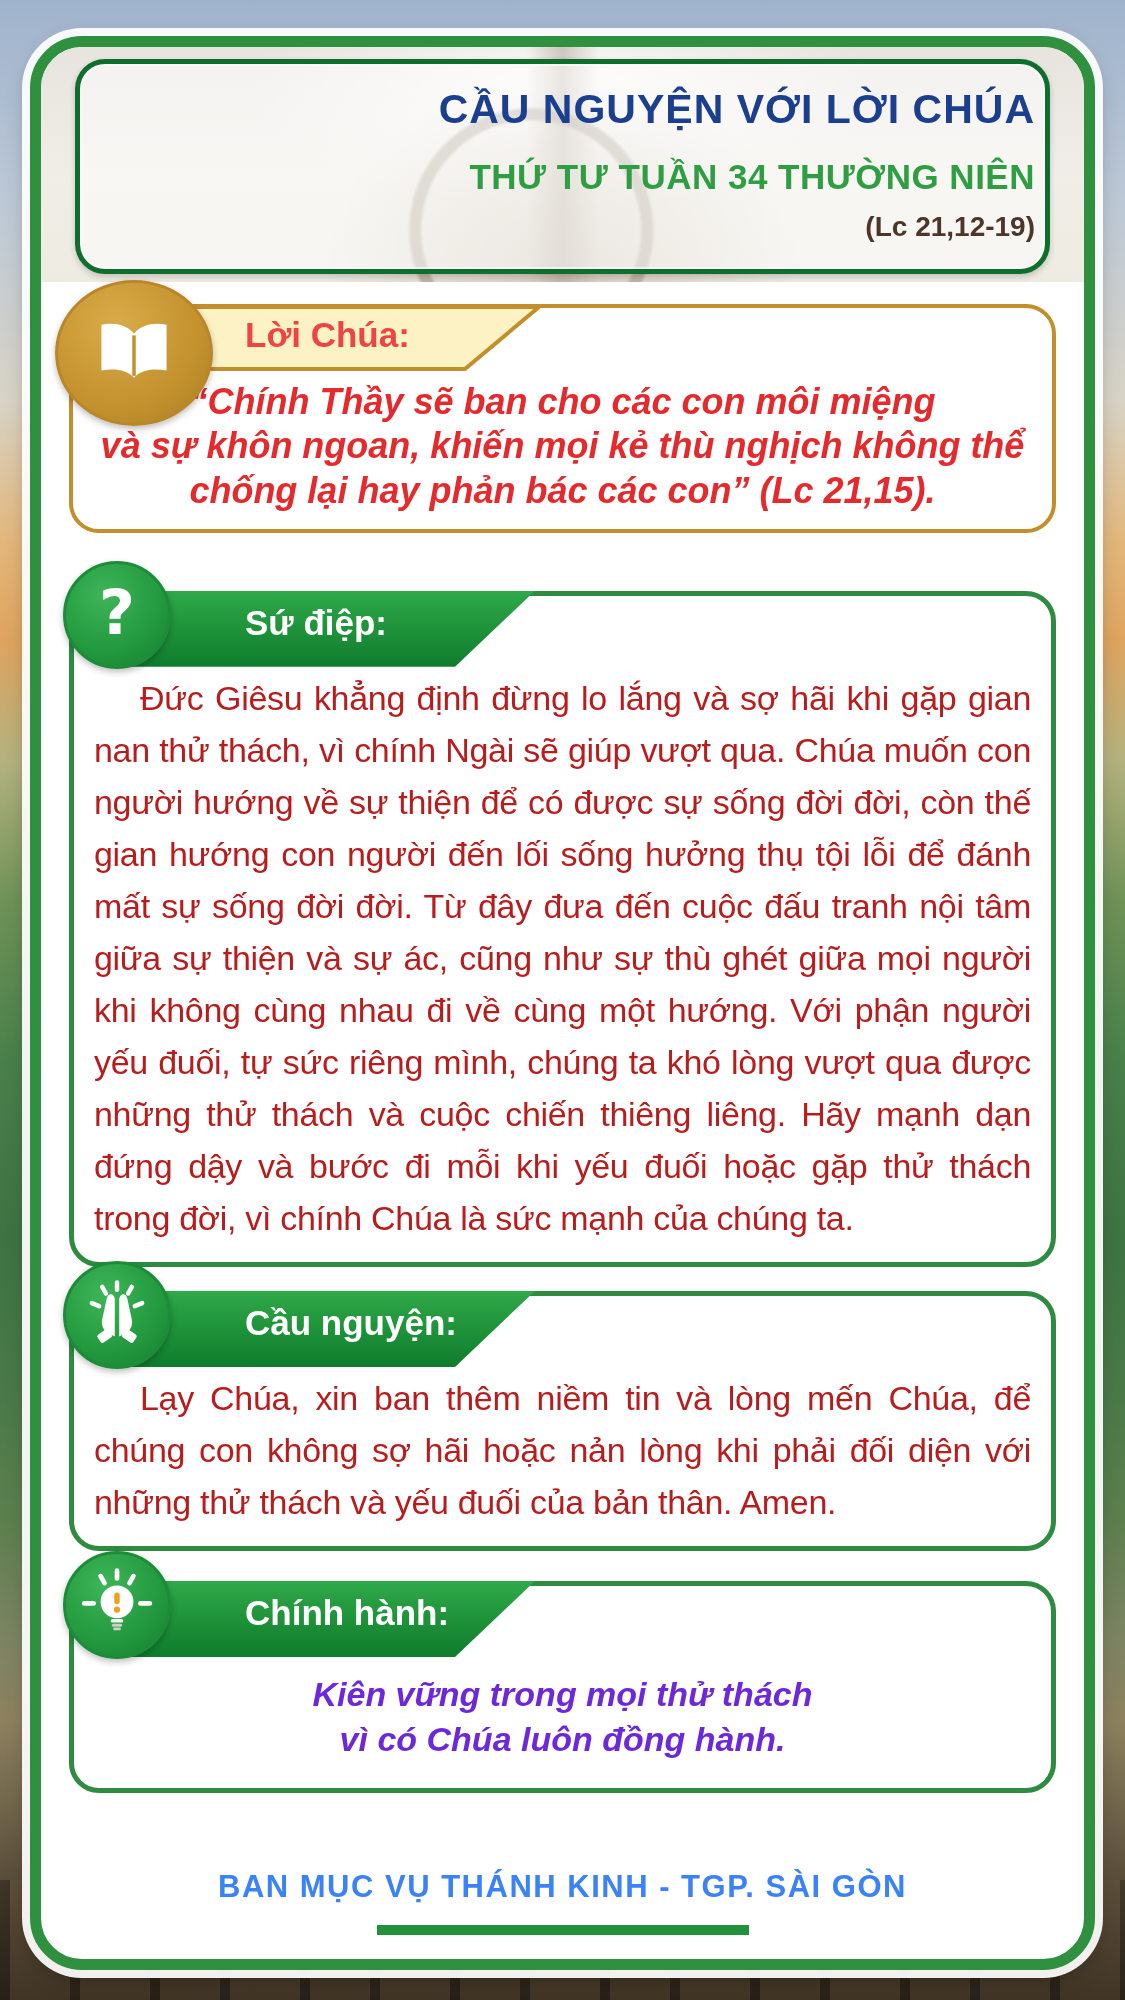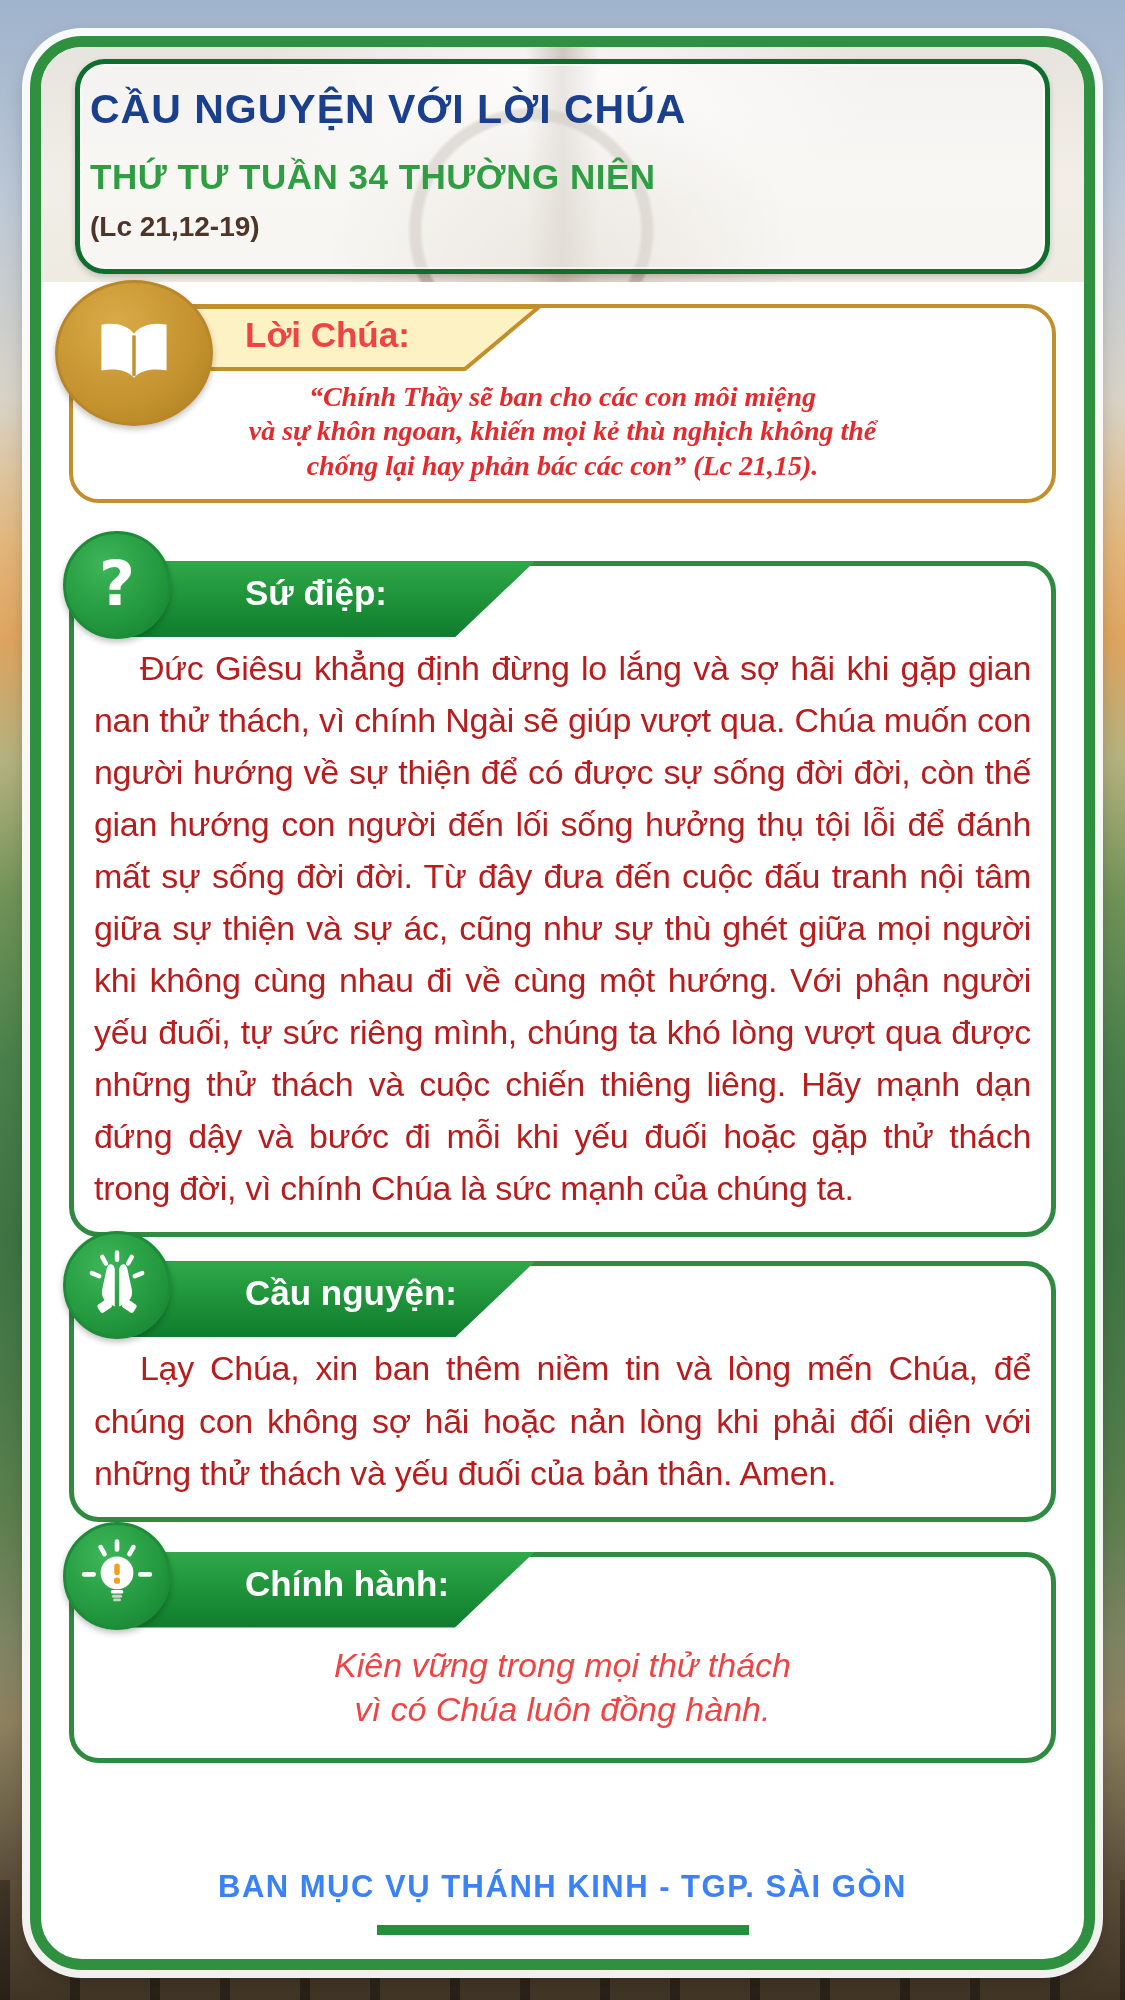--- a/index.html
+++ b/index.html
@@ -15,21 +15,21 @@
   
   .top-band{position:relative;border-radius:40px 40px 0 0;padding:12px 34px 8px;
     background:linear-gradient(180deg,#e7e4df 0%,#f1eee7 55%,#eeebe2 100%);}
   .top-band::before{content:"";position:absolute;inset:0;pointer-events:none;
     background:
       radial-gradient(ellipse 340px 280px at 50% 95%, rgba(188,172,155,.5), transparent 70%),
       radial-gradient(circle at 47% 78%, transparent 108px, rgba(150,138,122,.55) 112px, rgba(150,138,122,.55) 120px, transparent 124px),
       linear-gradient(90deg, transparent 46.5%, rgba(158,146,130,.45) 50%, transparent 53.5%),
       radial-gradient(ellipse 420px 160px at 50% 18%, rgba(255,255,255,.8), transparent 75%);}
   .header-box{position:relative;border:5px solid #0d6e2e;border-radius:30px;
-    background:rgba(255,255,255,.52);text-align:left;padding:22px 10px 26px;
+    background:rgba(255,255,255,.52);text-align:right;padding:22px 10px 26px;
     box-shadow:inset 0 0 0 2px rgba(255,255,255,.6),0 3px 6px rgba(0,0,0,.18);}
   .header-title{color:#1b3f8f;font-size:41px;font-weight:bold;letter-spacing:1px;}
   .header-sub{color:#2f9e43;font-size:35px;font-weight:bold;margin-top:24px;letter-spacing:.5px;}
   .header-ref{color:#4e3529;font-size:28px;font-weight:bold;margin-top:14px;}
 
   
   .sections{display:flex;flex-direction:column;padding:0 28px;flex:1 0 auto;}
   .section{position:relative;}
   .sec-box{background:#ffffff;border-radius:30px;}
   .box-gold{border:4px solid #c28f2c;padding:72px 18px 16px;}
@@ -46,23 +46,23 @@
   .icon-circle{position:absolute;z-index:2;border-radius:50%;display:flex;align-items:center;justify-content:center;
     box-shadow:0 3px 6px rgba(0,0,0,.25);}
   .circle-gold{top:-24px;left:-14px;width:152px;height:140px;
     background:radial-gradient(circle at 38% 30%,#d9ab48,#c3912e 62%,#a97d22 100%);
     border:3px solid #b9872a;}
   .circle-green{top:-30px;left:-6px;width:102px;height:102px;
     background:radial-gradient(circle at 38% 30%,#3db558,#23983e 60%,#137f31 100%);
     border:3px solid #1d8c39;}
   .qmark{color:#ffffff;font-size:62px;font-weight:bold;font-family:"DejaVu Sans",sans-serif;margin-top:-4px;}
 
-  .quote{color:#e42a2d;font-size:28px;line-height:1.23;font-weight:bold;font-style:italic;text-align:center;font-family:Liberation Serif, serif;}
+  .quote{color:#e42a2d;font-size:36px;line-height:1.23;font-weight:bold;font-style:italic;text-align:center;}
   .body-text{color:#b91c1c;font-size:34px;line-height:1.53;text-align:justify;text-indent:46px;letter-spacing:-0.3px;}
-  .practice{color:#ef4444;font-size:34px;line-height:1.32;font-weight:normal;font-style:italic;text-align:center;}
+  .practice{color:#6d28d9;font-size:34px;line-height:1.32;font-weight:bold;font-style:italic;text-align:center;}
 
   .sec-loichua{margin-top:22px;}
   .sec-sudiep{margin-top:58px;}
   .sec-caunguyen{margin-top:24px;}
   .sec-thuchanh{margin-top:30px;}
   .box-practice{padding:86px 20px 26px;}
 
   
   .footer{margin-top:auto;text-align:center;padding:16px 0 24px;}
   .footer-text{font-size:31px;font-weight:bold;color:#3b82f6;letter-spacing:1.5px;}

